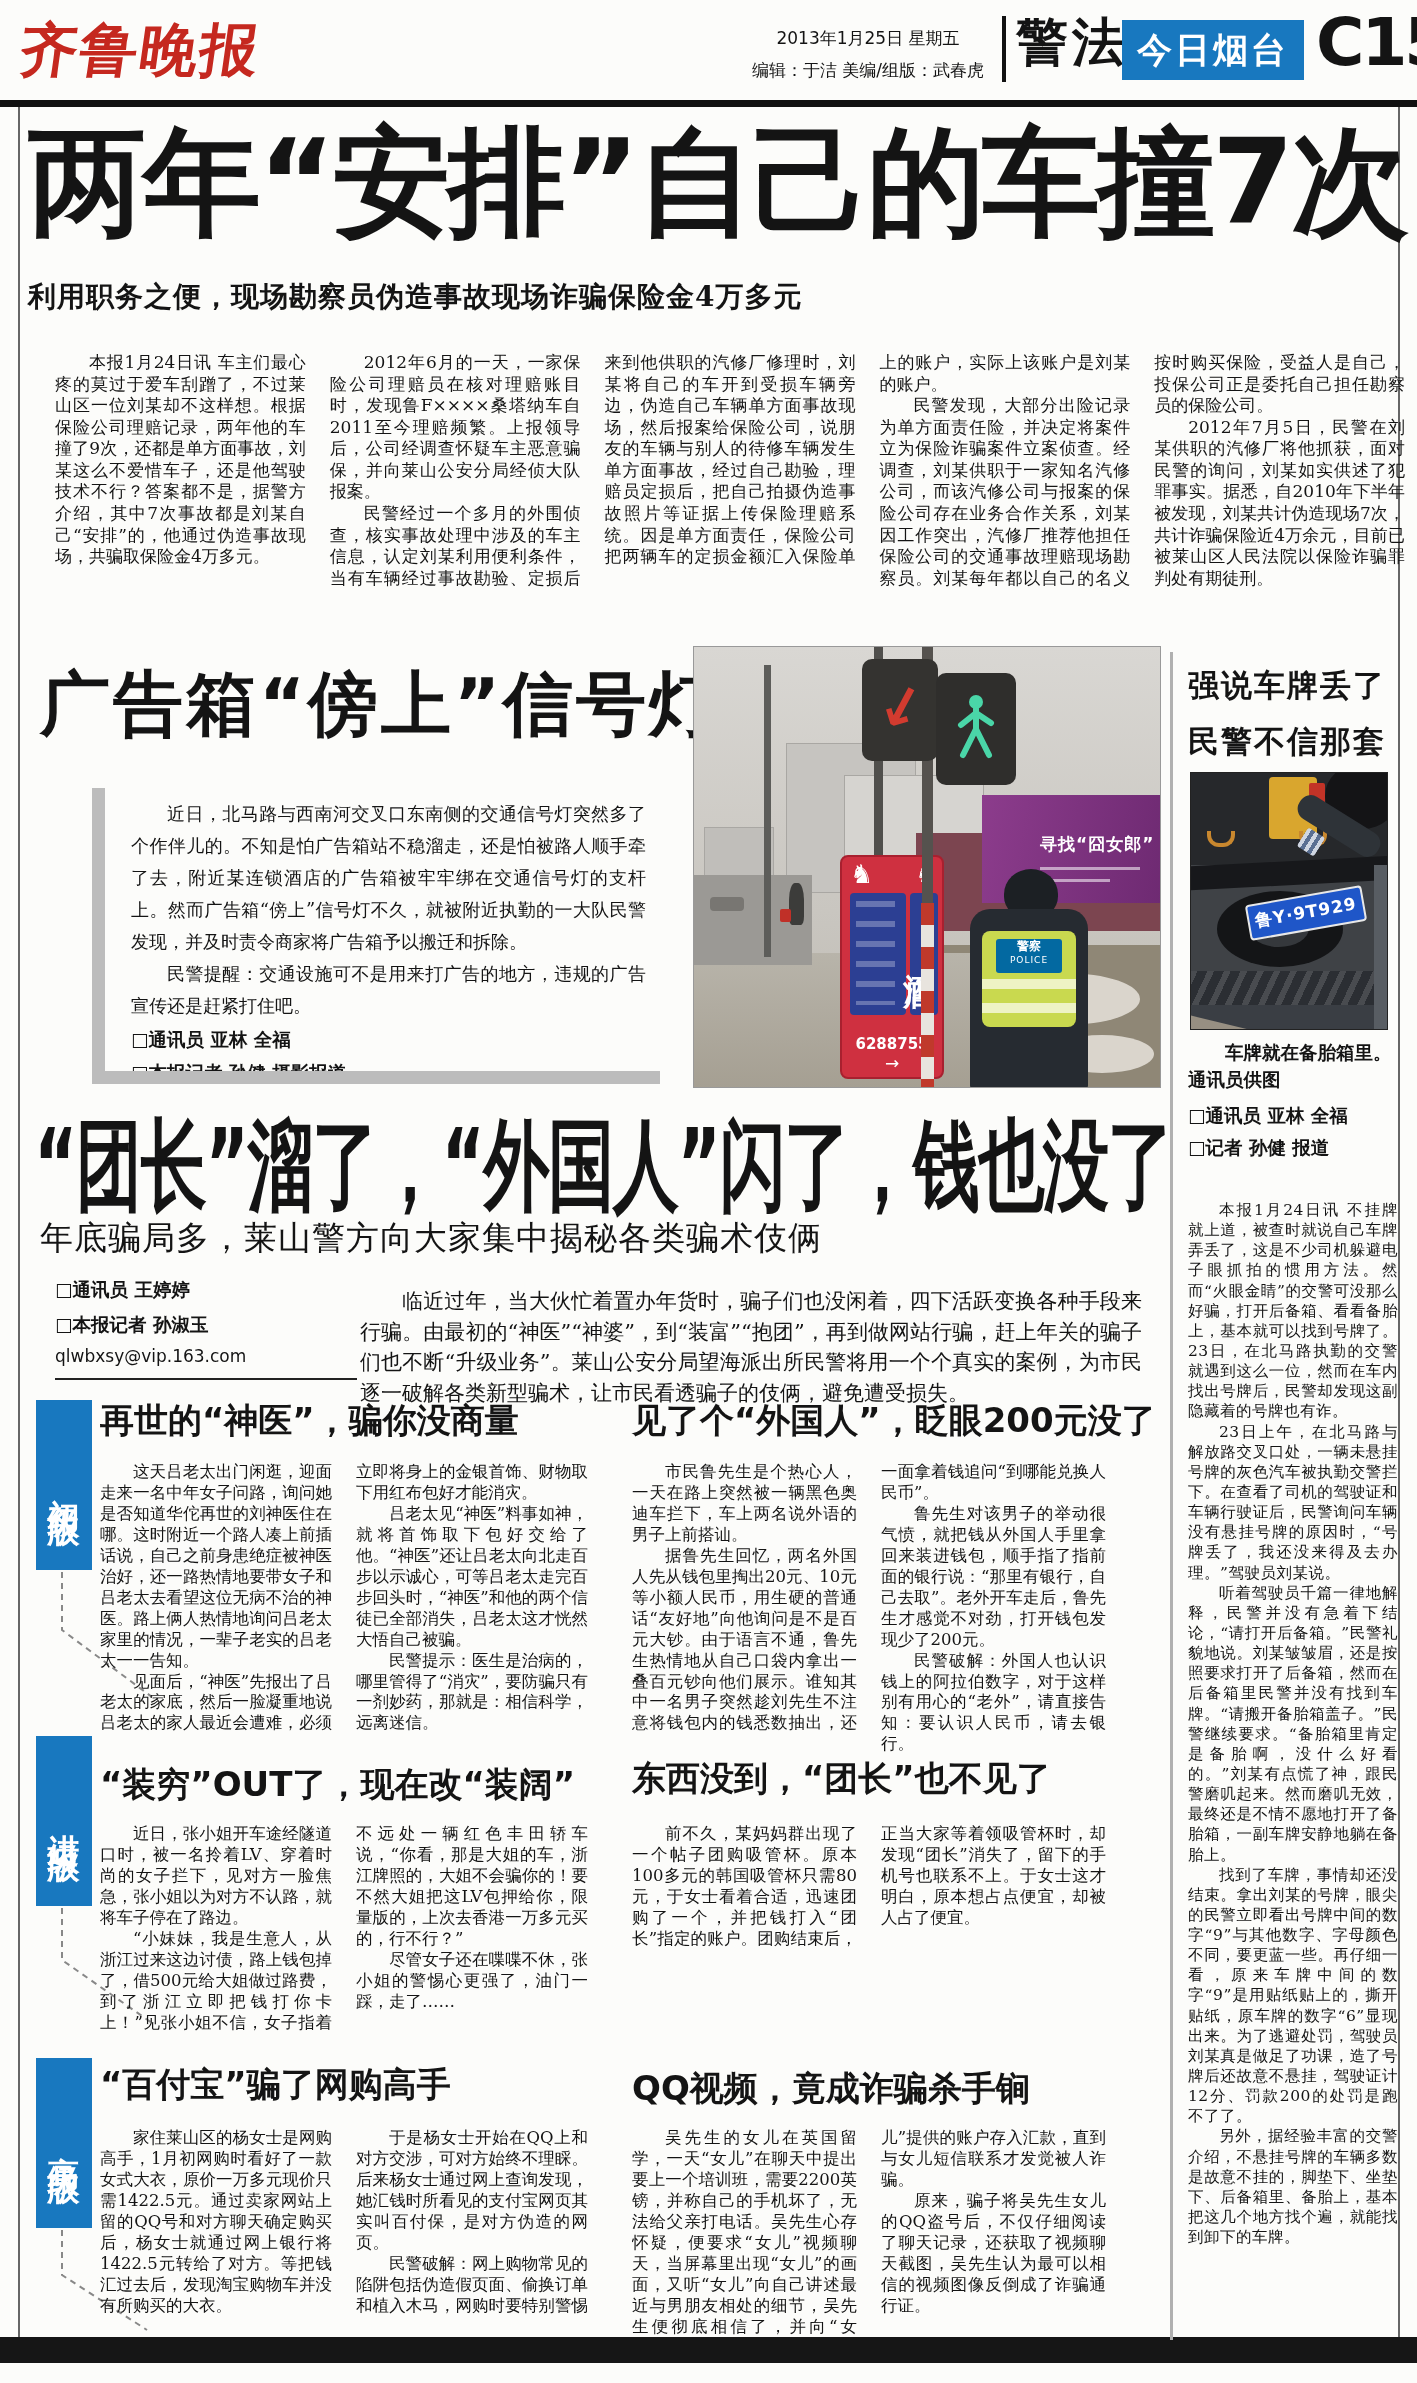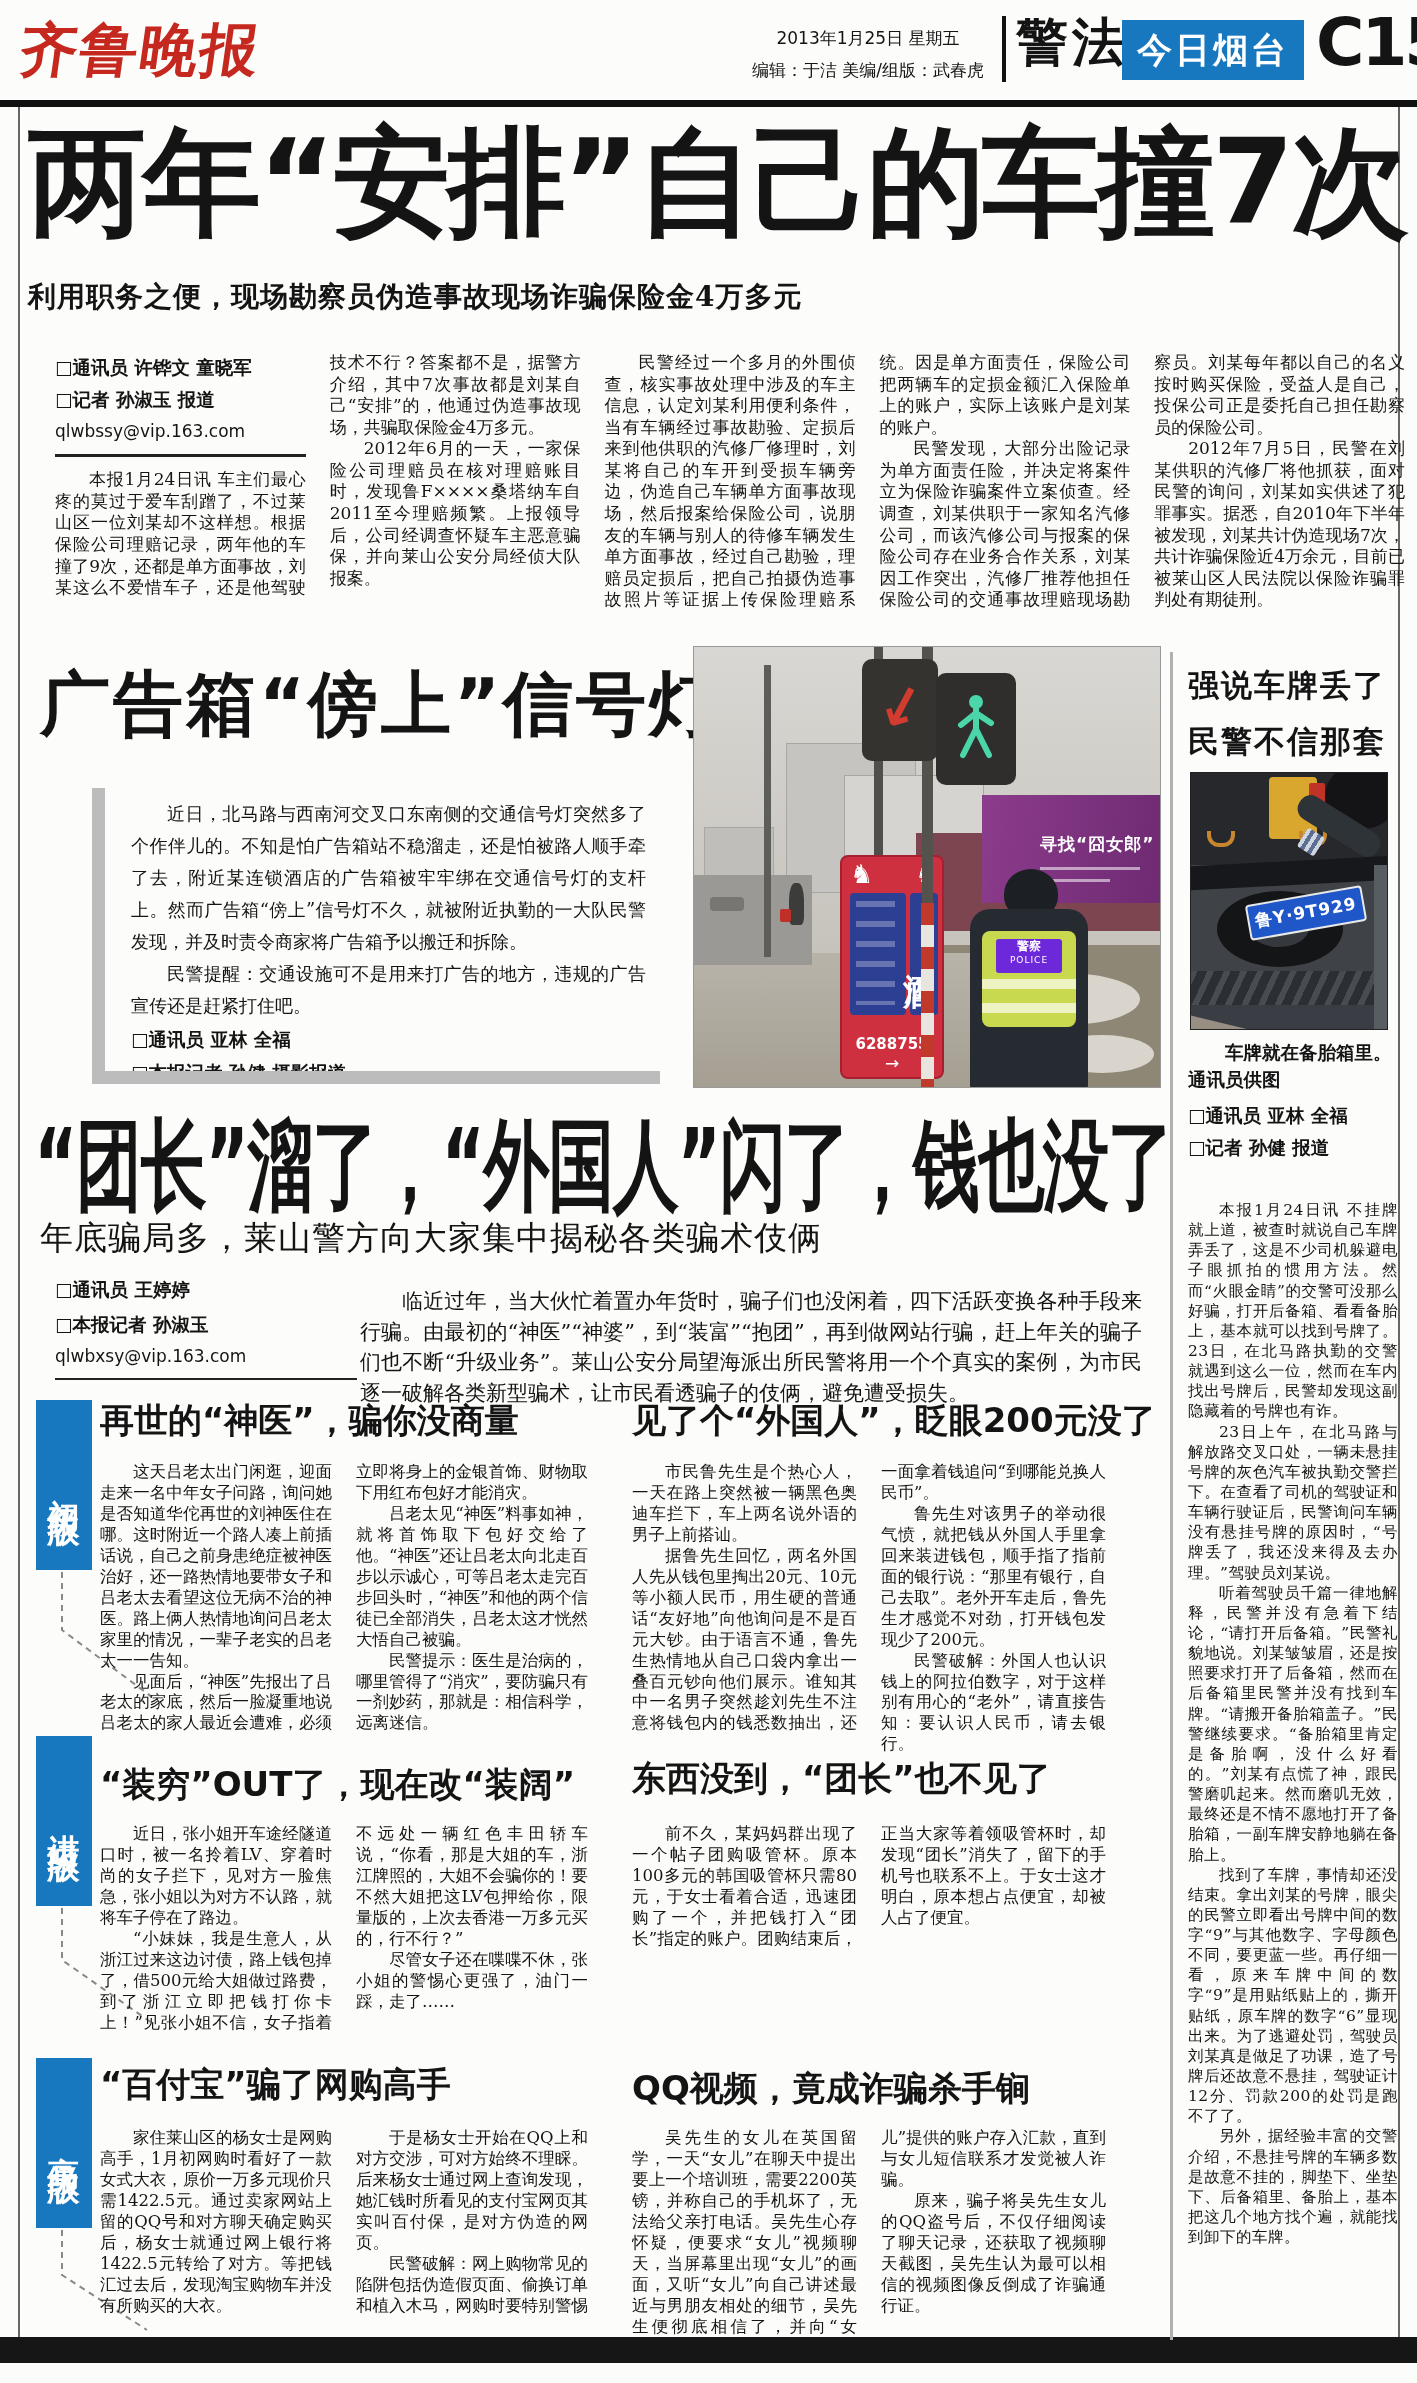--- a/index.html
+++ b/index.html
@@ -78,21 +78,21 @@
   .p1-adbox .horse { position:absolute; color:#fff; font-size:26px; }
   .p1-adpanel { position:absolute; background:#2c3f93; border-radius:4px; overflow:hidden; }
   .p1-adpanel .streaks { position:absolute; left:6px; top:8px; width:70%; height:85%; background:repeating-linear-gradient(180deg,rgba(255,255,255,.28) 0 6px,transparent 6px 20px); }
   .p1-hotel { position:absolute; right:4px; top:92px; writing-mode:vertical-rl; text-orientation:upright; color:#fff; font-size:30px; font-weight:800; font-family:"DejaVu Sans",sans-serif; letter-spacing:4px; }
   .p1-phone { position:absolute; bottom:24px; width:100%; text-align:center; color:#fff; font-size:15px; font-weight:800; font-family:"DejaVu Sans",sans-serif; }
   .p1-adarrow { position:absolute; bottom:4px; width:100%; text-align:center; color:#fff; font-size:17px; font-family:"DejaVu Sans",sans-serif; }
   .p1-officer-head { left:310px; top:222px; width:54px; height:50px; background:#1c2024; border-radius:50% 50% 45% 45%; }
   .p1-officer-body { left:276px; top:262px; width:118px; height:180px; background:#262b31; border-radius:20px 20px 4px 4px; }
   .p1-vest { position:absolute; left:12px; top:22px; width:94px; height:96px; background:#c9d94f; border-radius:8px; }
   .p1-vest .stripe { position:absolute; left:0; width:100%; height:10px; background:#eef3c4; }
-  .p1-vest .badge { position:absolute; left:14px; top:8px; width:66px; height:34px; background:#6d28d9; border-radius:3px; color:#fff; text-align:center; font-family:"DejaVu Sans",sans-serif; }
+  .p1-vest .badge { position:absolute; left:14px; top:8px; width:66px; height:34px; background:#0369a1; border-radius:3px; color:#fff; text-align:center; font-family:"DejaVu Sans",sans-serif; }
   .p1-vest .badge .cn { font-size:12px; font-weight:800; line-height:1.3; }
   .p1-vest .badge .en { font-size:9px; letter-spacing:1px; }
   .p1-walker { left:95px; top:236px; width:15px; height:42px; background:#3c3c3a; border-radius:40% 40% 20% 20%; }
   .p1-bag { left:86px; top:262px; width:11px; height:13px; background:#c03028; border-radius:2px; }
   .p1-car { left:16px; top:250px; width:34px; height:14px; background:#787672; border-radius:4px; }
 
   
   .photo2 { left:1190px; top:772px; width:198px; height:258px; background:#3f4246; overflow:hidden; border:1px solid #222; }
   .p2-top { left:0; top:0; width:198px; height:92px; background:#26282b; }
   .p2-hair { right:-12px; top:-10px; width:74px; height:66px; background:#141416; border-radius:50%; }
@@ -125,27 +125,20 @@
   <div class="abs hdr-edition">今日烟台</div>
   <div class="abs hdr-pageno">C15</div>
   <div class="abs top-rule"></div>
   <div class="abs frame-l"></div>
   <div class="abs frame-r"></div>
   <div class="abs bottom-bar"></div>
 
   <div class="abs lead-headline">两年“安排”自己的车撞7次</div>
   <div class="abs lead-subhead">利用职务之便，现场勘察员伪造事故现场诈骗保险金4万多元</div>
   <div class="abs lead-body">
-    <div class="byline-box">
-      <div>
-          <div class="byline-line">□通讯员 许铧文 童晓军</div>
-          <div class="byline-line">□记者 孙淑玉 报道</div>
-        </div>
-      <div class="byline-email">qlwbssy@vip.163.com</div>
-    </div>
     <div>
         <p>本报1月24日讯  车主们最心疼的莫过于爱车刮蹭了，不过莱山区一位刘某却不这样想。根据保险公司理赔记录，两年他的车撞了9次，还都是单方面事故，刘某这么不爱惜车子，还是他驾驶技术不行？答案都不是，据警方介绍，其中7次事故都是刘某自己“安排”的，他通过伪造事故现场，共骗取保险金4万多元。</p>
         <p>2012年6月的一天，一家保险公司理赔员在核对理赔账目时，发现鲁F××××桑塔纳车自2011至今理赔频繁。上报领导后，公司经调查怀疑车主恶意骗保，并向莱山公安分局经侦大队报案。</p>
         <p>民警经过一个多月的外围侦查，核实事故处理中涉及的车主信息，认定刘某利用便利条件，当有车辆经过事故勘验、定损后来到他供职的汽修厂修理时，刘某将自己的车开到受损车辆旁边，伪造自己车辆单方面事故现场，然后报案给保险公司，说朋友的车辆与别人的待修车辆发生单方面事故，经过自己勘验，理赔员定损后，把自己拍摄伪造事故照片等证据上传保险理赔系统。因是单方面责任，保险公司把两辆车的定损金额汇入保险单上的账户，实际上该账户是刘某的账户。</p>
         <p>民警发现，大部分出险记录为单方面责任险，并决定将案件立为保险诈骗案件立案侦查。经调查，刘某供职于一家知名汽修公司，而该汽修公司与报案的保险公司存在业务合作关系，刘某因工作突出，汽修厂推荐他担任保险公司的交通事故理赔现场勘察员。刘某每年都以自己的名义按时购买保险，受益人是自己，投保公司正是委托自己担任勘察员的保险公司。</p>
         <p>2012年7月5日，民警在刘某供职的汽修厂将他抓获，面对民警的询问，刘某如实供述了犯罪事实。据悉，自2010年下半年被发现，刘某共计伪造现场7次，共计诈骗保险近4万余元，目前已被莱山区人民法院以保险诈骗罪判处有期徒刑。</p>
       </div>
   </div>
 
   <div class="abs adbox-headline">广告箱“傍上”信号灯</div>

